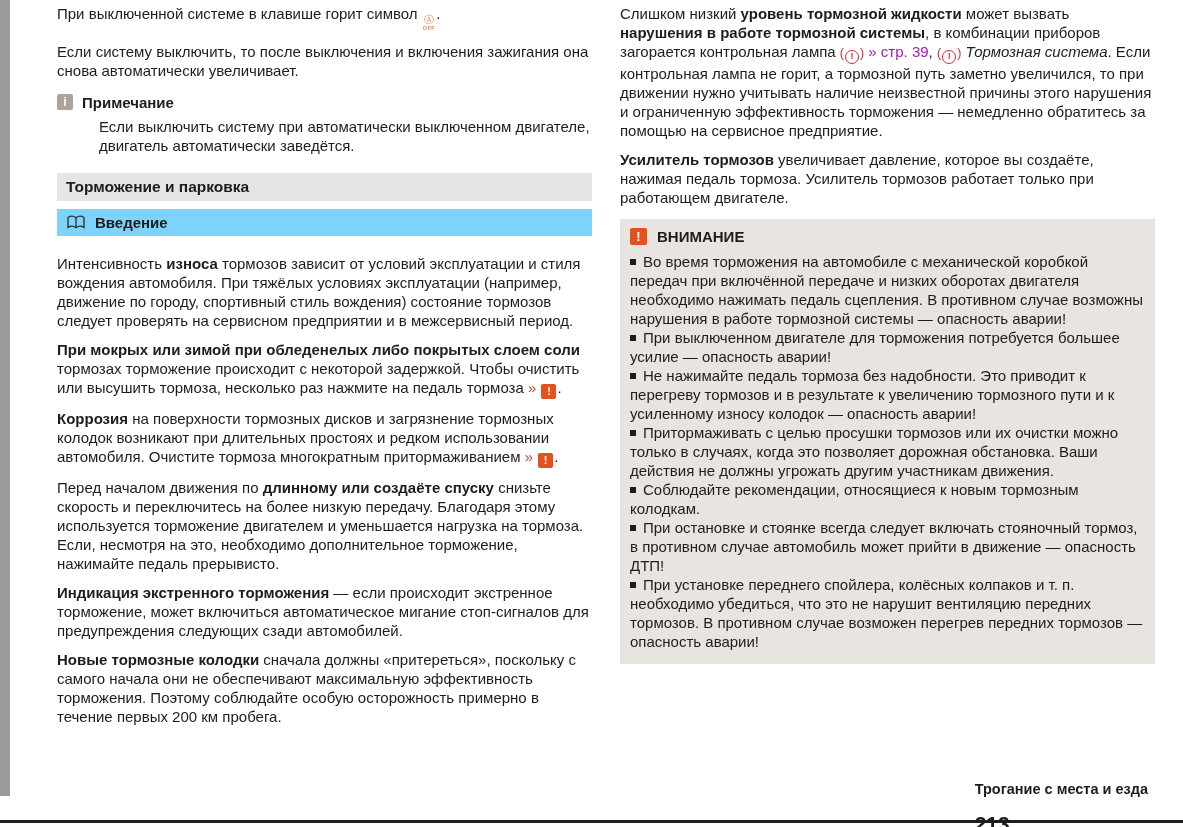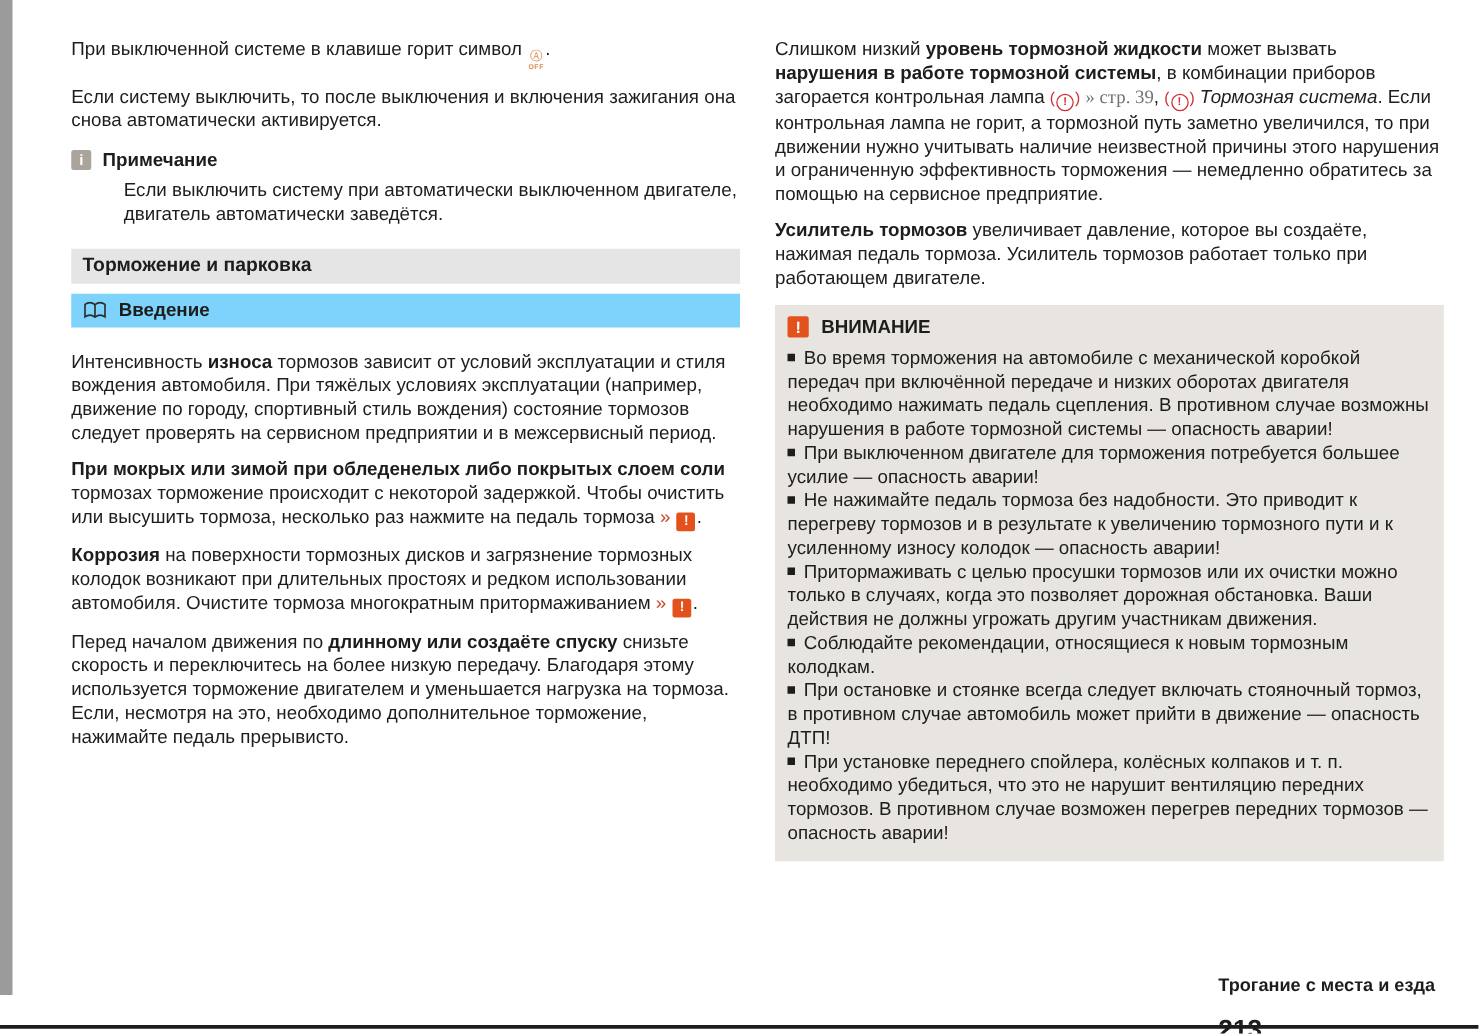--- a/index.html
+++ b/index.html
@@ -1,25 +1,25 @@
 <!DOCTYPE html>
 <html><head>
 <meta charset="utf-8">
 <style>
   html,body{margin:0;padding:0;background:#fff;}
   .page{position:relative;width:1183px;height:827px;background:#ffffff;overflow:hidden;
         font-family:"Liberation Sans",sans-serif;color:#1d1d1b;}
   .edge-strip{position:absolute;left:0;top:0;width:10px;height:796px;background:#9b9b9b;}
   .bottom-rule{position:absolute;left:0;top:820px;width:1183px;height:3px;background:#1d1d1b;}
-  .content{position:absolute;left:57px;top:30px;display:flex;gap:28px;}
+  .content{position:absolute;left:57px;top:4px;display:flex;gap:28px;}
   .col{width:535px;}
   .para{font-size:15px;line-height:19px;margin:0 0 10px 0;}
   .seg-bold{font-weight:700;}
   .seg-italic{font-style:italic;}
-  .seg-ref{color:#737373;cursor:pointer;font-family:Liberation Serif, serif;}
+  .seg-ref{color:#a21caf;cursor:pointer;}
   .seg-arrow{color:#c6452c;}
   .note-header{display:flex;align-items:center;gap:9px;font-weight:700;font-size:15px;margin:14px 0 6px 0;}
   .icon-info{display:inline-flex;width:16px;height:16px;background:#aba49c;border-radius:2px;
              color:#fff;font-weight:700;font-size:12px;align-items:center;justify-content:center;flex:0 0 16px;}
   .note-body{margin-bottom:4px;margin-left:42px;}
   .section-bar{background:#e5e5e5;font-weight:700;font-size:15.5px;padding:4px 9px;margin:18px 0 8px 0;line-height:20px;}
   .subsection-bar{background:#7dd3fc;font-weight:700;font-size:15px;padding:3px 9px;display:flex;gap:9px;
                   align-items:center;margin:0 0 18px 0;line-height:21px;}
   .icon-warn{display:inline-flex;width:15px;height:15px;background:#e3521c;border-radius:2px;color:#fff;
              font-weight:700;font-size:11px;line-height:1;align-items:center;justify-content:center;
@@ -49,21 +49,21 @@
 <div class="page">
   <div class="edge-strip"></div>
 
   <div class="content">
 
     <div class="col">
       <p class="para"><span>При выключенной системе в клавише горит символ </span><span class="icon-astop">
             <span class="astop-top">Ⓐ</span>
             <span class="astop-bottom">OFF</span>
           </span><span>.</span></p>
-      <p class="para"><span>Если систему выключить, то после выключения и включения зажигания она снова автоматически активируется.</span></p>
+      <p class="para"><span>Если систему выключить, то после выключения и включения зажигания она снова автоматически увеличивает.</span></p>
 
       <div class="note-header">
         <span class="icon-info">i</span>
         <span>Примечание</span>
       </div>
       <p class="para note-body">Если выключить систему при автоматически выключенном двигателе, двигатель автоматически заведётся.</p>
 
       <div class="section-bar">Торможение и парковка</div>
 
       <div class="subsection-bar">
@@ -71,20 +71,22 @@
           <path d="M2,2.5 C4.5,0.8 7.5,0.8 10,2.7 C12.5,0.8 15.5,0.8 18,2.5 L18,12.5 C15.5,10.8 12.5,10.8 10,12.7 C7.5,10.8 4.5,10.8 2,12.5 Z" fill="none" stroke="#2c2c2a" stroke-width="1.3"></path>
           <line x1="10" y1="2.7" x2="10" y2="12.7" stroke="#2c2c2a" stroke-width="1.3"></line>
         </svg>
         <span>Введение</span>
       </div>
 
       <p class="para"><span>Интенсивность </span><span class="seg-bold">износа</span><span> тормозов зависит от условий эксплуатации и стиля вождения автомобиля. При тяжёлых условиях эксплуатации (например, движение по городу, спортивный стиль вождения) состояние тормозов следует проверять на сервисном предприятии и в межсервисный период.</span></p>
       <p class="para"><span class="seg-bold">При мокрых или зимой при обледенелых либо покрытых слоем соли</span><span> тормозах торможение происходит с некоторой задержкой. Чтобы очистить или высушить тормоза, несколько раз нажмите на педаль тормоза </span><span class="seg-arrow">»</span><span> </span><span class="icon-warn">!</span><span>.</span></p>
       <p class="para"><span class="seg-bold">Коррозия</span><span> на поверхности тормозных дисков и загрязнение тормозных колодок возникают при длительных простоях и редком использовании автомобиля. Очистите тормоза многократным притормаживанием </span><span class="seg-arrow">»</span><span> </span><span class="icon-warn">!</span><span>.</span></p>
       <p class="para"><span>Перед началом движения по </span><span class="seg-bold">длинному или создаёте спуску</span><span> снизьте скорость и переключитесь на более низкую передачу. Благодаря этому используется торможение двигателем и уменьшается нагрузка на тормоза. Если, несмотря на это, необходимо дополнительное торможение, нажимайте педаль прерывисто.</span></p>
+      <p class="para"><span class="seg-bold">Индикация экстренного торможения</span><span> — если происходит экстренное торможение, может включиться автоматическое мигание стоп-сигналов для предупреждения следующих сзади автомобилей.</span></p>
+      <p class="para"><span class="seg-bold">Новые тормозные колодки</span><span> сначала должны «притереться», поскольку с самого начала они не обеспечивают максимальную эффективность торможения. Поэтому соблюдайте особую осторожность примерно в течение первых 200 км пробега.</span></p>
     </div>
 
     <div class="col">
       <p class="para"><span>Слишком низкий </span><span class="seg-bold">уровень тормозной жидкости</span><span> может вызвать </span><span class="seg-bold">нарушения в работе тормозной системы</span><span>, в комбинации приборов загорается контрольная лампа </span><span class="icon-lamp">(<span class="lamp-circle">!</span>)</span><span> </span><span class="seg-ref">» стр. 39</span><span>, </span><span class="icon-lamp">(<span class="lamp-circle">!</span>)</span><span> </span><span class="seg-italic">Тормозная система</span><span>. Если контрольная лампа не горит, а тормозной путь заметно увеличился, то при движении нужно учитывать наличие неизвестной причины этого нарушения и ограниченную эффективность торможения — немедленно обратитесь за помощью на сервисное предприятие.</span></p>
       <p class="para"><span class="seg-bold">Усилитель тормозов</span><span> увеличивает давление, которое вы создаёте, нажимая педаль тормоза. Усилитель тормозов работает только при работающем двигателе.</span></p>
 
       <div class="warn-box">
         <div class="warn-title">
           <span class="icon-warn-lg">!</span>
           <span>ВНИМАНИЕ</span>

